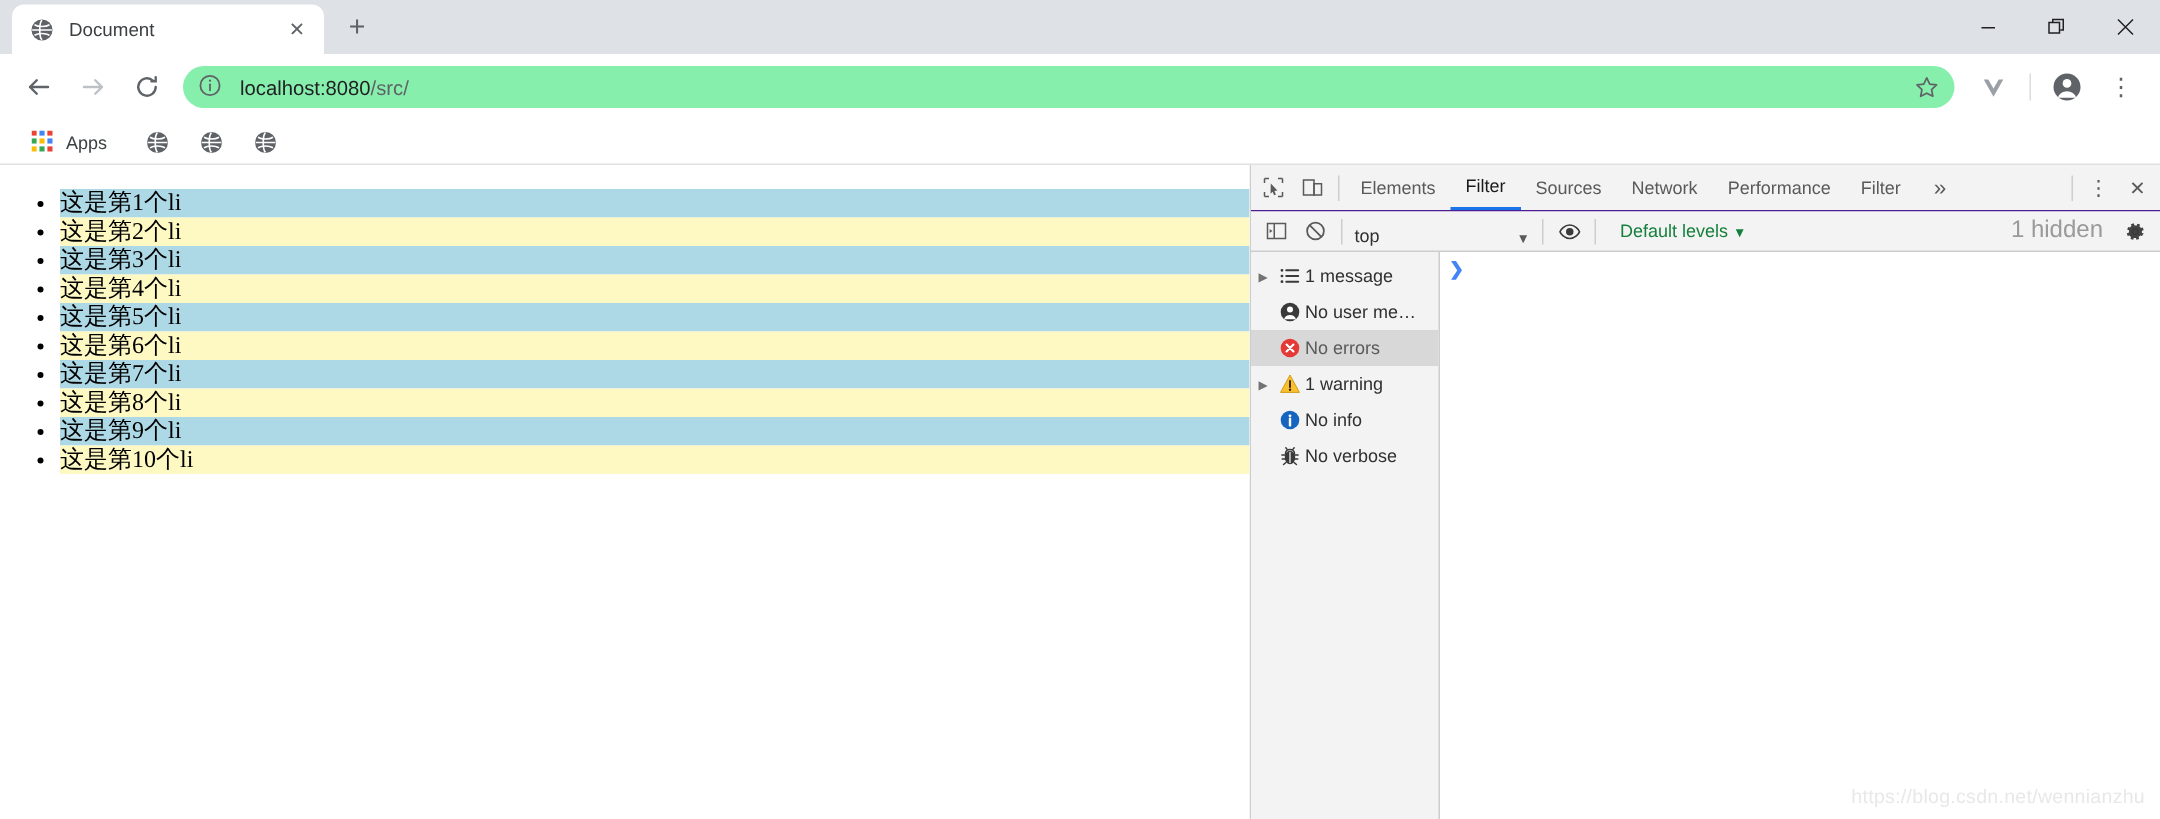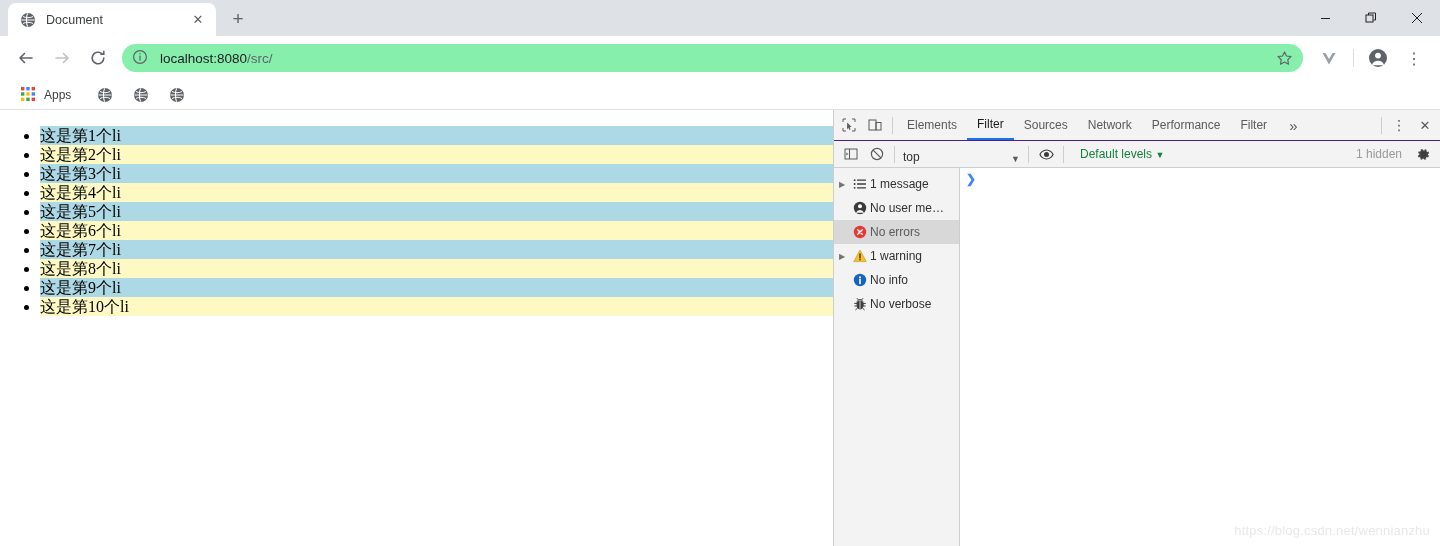--- a/index.html
+++ b/index.html
@@ -133,21 +133,21 @@
   .dt-context .caret { margin-left: auto; font-size: 9px; color: #5a5a5a; }
   .dt-filter-input {
     width: 178px; flex: 0 0 178px; height: 19px; background: #fff;
     border: 1px solid #cdcdcd; font-size: 12px; color: #bcbcbc;
     padding: 0 4px; line-height: 17px; overflow: hidden; white-space: nowrap;
   }
   .dt-levels {
     font-size: 12px; color: #15803d; margin-left: 12px; white-space: nowrap;
   }
   .dt-hidden {
-    font-size: 12px; color: #9a9a9a; margin-left: auto;
+    font-size: 16px; color: #9a9a9a; margin-left: auto;
     margin-right: 8px; white-space: nowrap;
   }
 
   .dt-body { flex: 1; display: flex; min-height: 0; position: relative; }
   .dt-sidebar {
     width: 126px; flex: 0 0 126px; background: #f3f3f3;
     border-right: 1px solid #cdcdcd; padding-top: 4px; overflow: hidden;
   }
   .dt-side-row {
     height: 24px; display: flex; align-items: center;

